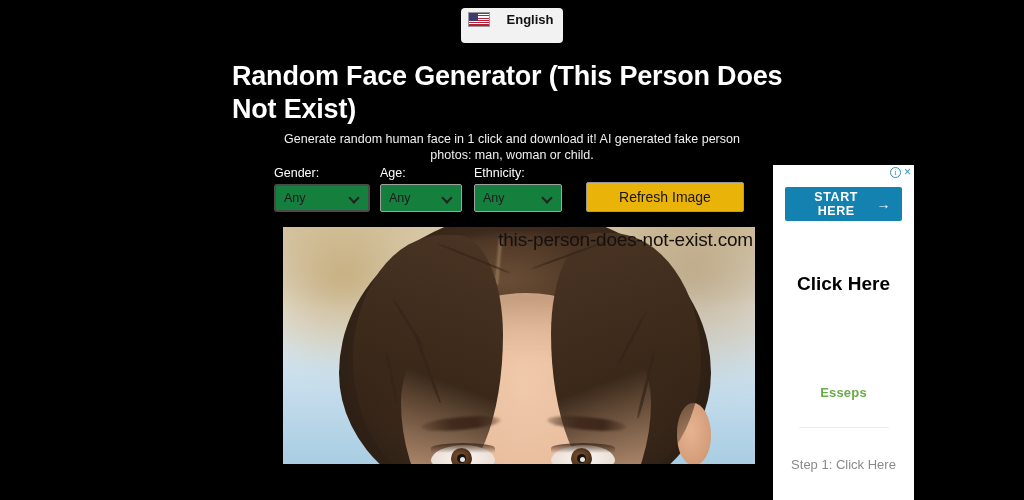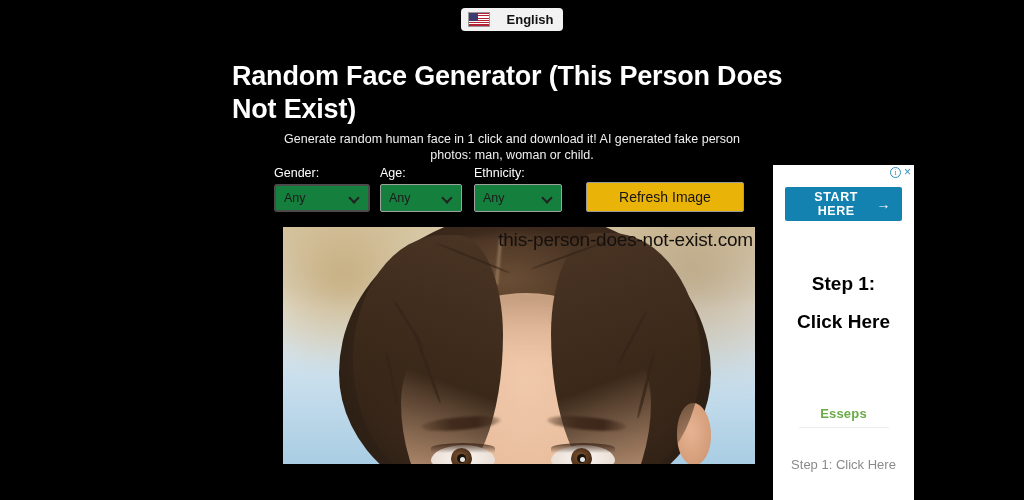--- a/index.html
+++ b/index.html
@@ -25,21 +25,21 @@
     display: flex;
     justify-content: center;
   }
   .lang-chip {
     display: flex;
     align-items: center;
     gap: 17px;
     background: #f2f2f2;
     color: #111111;
     border-radius: 4px;
-    padding: 4px 10px 4px 7px;
+    padding: 4px 10px 16px 7px;
     font-size: 13px;
     font-weight: 600;
     line-height: 1;
     cursor: pointer;
   }
   .flag {
     width: 22px;
     height: 15px;
     position: relative;
     display: inline-block;
@@ -477,21 +477,20 @@
   .ad-brand {
     position: absolute;
     top: 220px;
     left: 0;
     width: 141px;
     text-align: center;
     color: #6aab48;
     font-size: 13px;
     font-weight: bold;
     letter-spacing: 0.2px;
-    margin-top: 21px;
   }
   .ad-divider {
     position: absolute;
     top: 262px;
     left: 26px;
     width: 90px;
     height: 1px;
     background: #ededed;
   }
   .ad-caption {
@@ -613,20 +612,19 @@
     <span class="adchoice-icon">i</span>
     <span class="ad-close-icon">×</span>
   </div>
 
   <button class="start-here-btn">
     <span>START HERE</span>
     <span class="arrow-icon">→</span>
   </button>
 
   <div class="ad-headline">
-    <div>Step 1:</div>
     <div>Click Here</div>
   </div>
 
   <div class="ad-brand">Esseps</div>
   <div class="ad-divider"></div>
   <div class="ad-caption">Step 1: Click Here</div>
 </div>
 
 </body></html>

